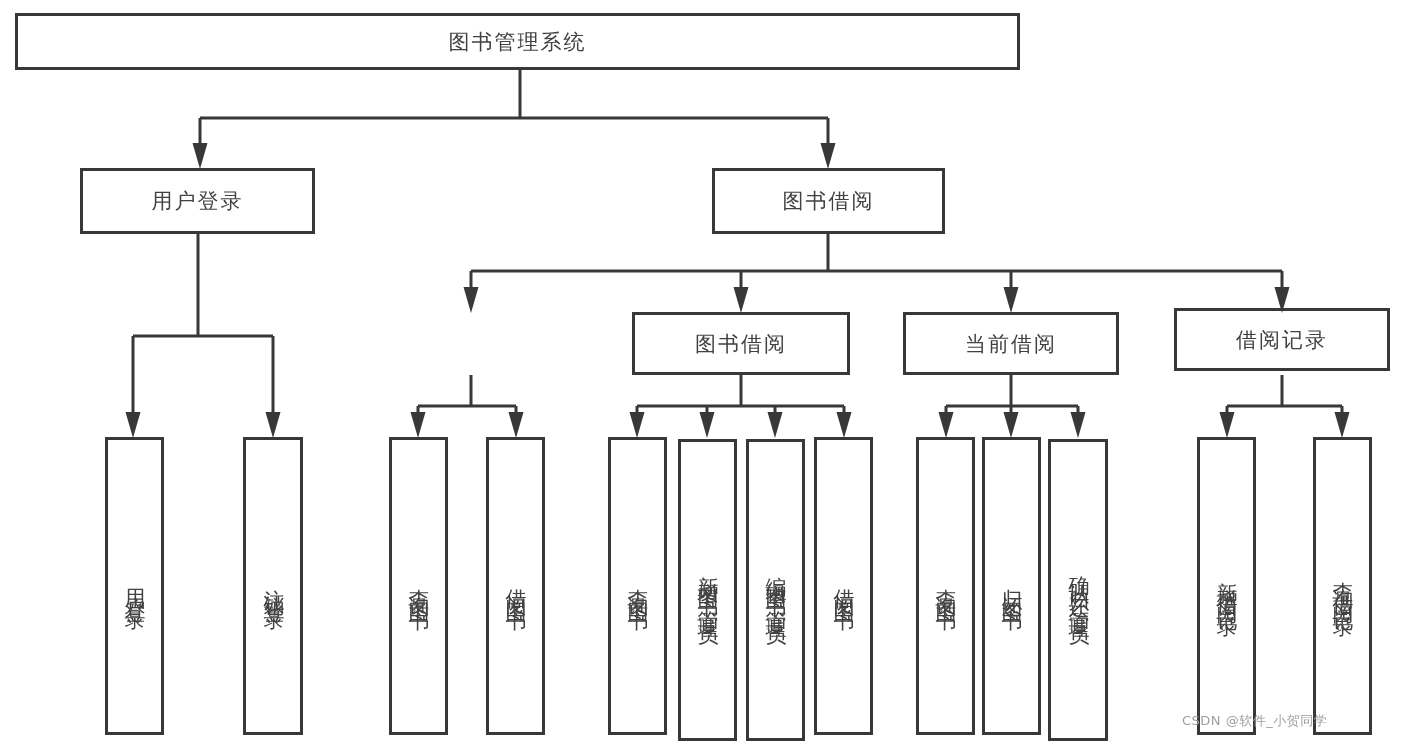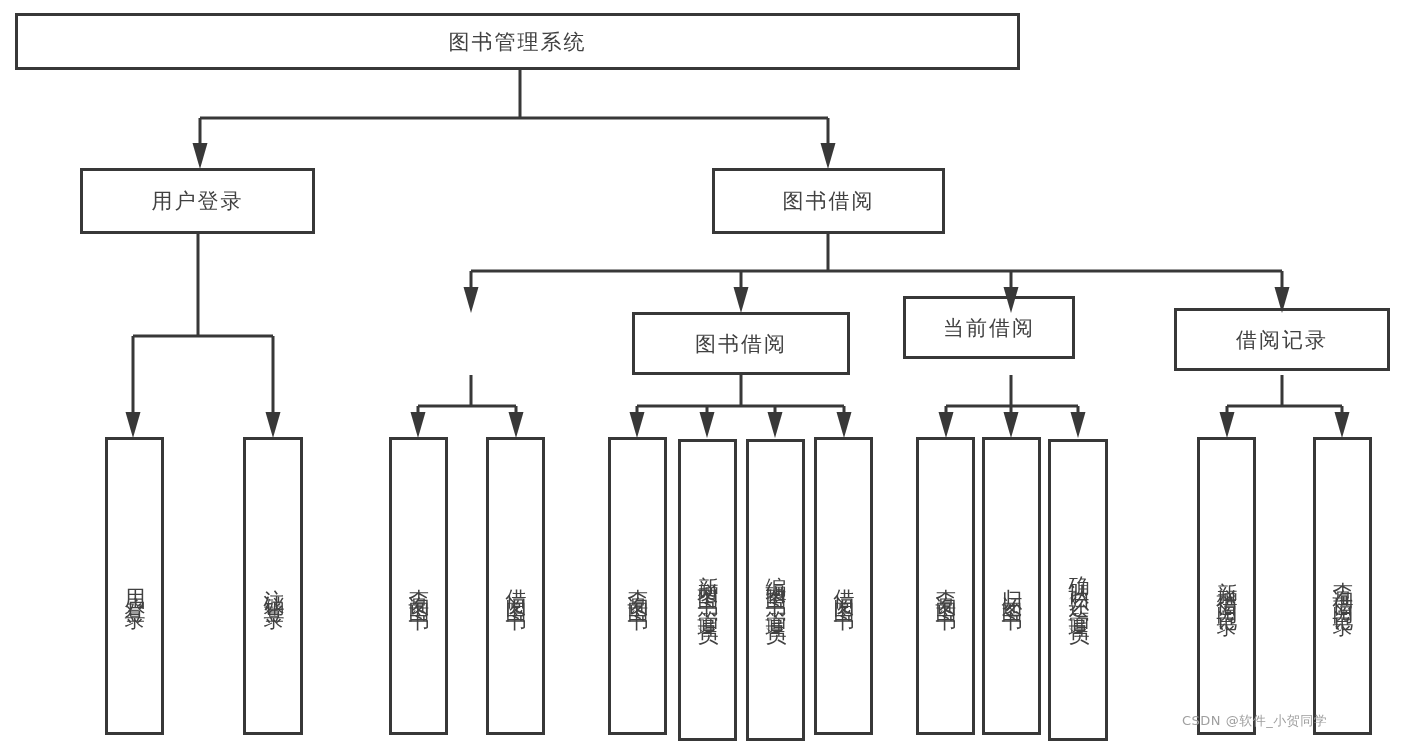--- a/index.html
+++ b/index.html
@@ -43,21 +43,21 @@
   <div class="box hbox" style="left:80px;top:168px;width:235px;height:66px">
     <span>用户登录</span>
   </div>
   <div class="box hbox" style="left:712px;top:168px;width:233px;height:66px">
     <span>图书借阅</span>
   </div>
 
   <div class="box hbox" style="left:632px;top:312px;width:218px;height:63px">
     <span>图书借阅</span>
   </div>
-  <div class="box hbox" style="left:903px;top:296px;width:172px;height:63px">
+  <div class="box hbox" style="left:903px;top:312px;width:216px;height:63px">
     <span>当前借阅</span>
   </div>
   <div class="box hbox" style="left:1174px;top:308px;width:216px;height:63px">
     <span>借阅记录</span>
   </div>
 
   <div class="box vbox" style="left:105px;top:437px;width:59px;height:298px">
     <span>用户登录</span>
   </div>
   <div class="box vbox" style="left:243px;top:437px;width:60px;height:298px">

